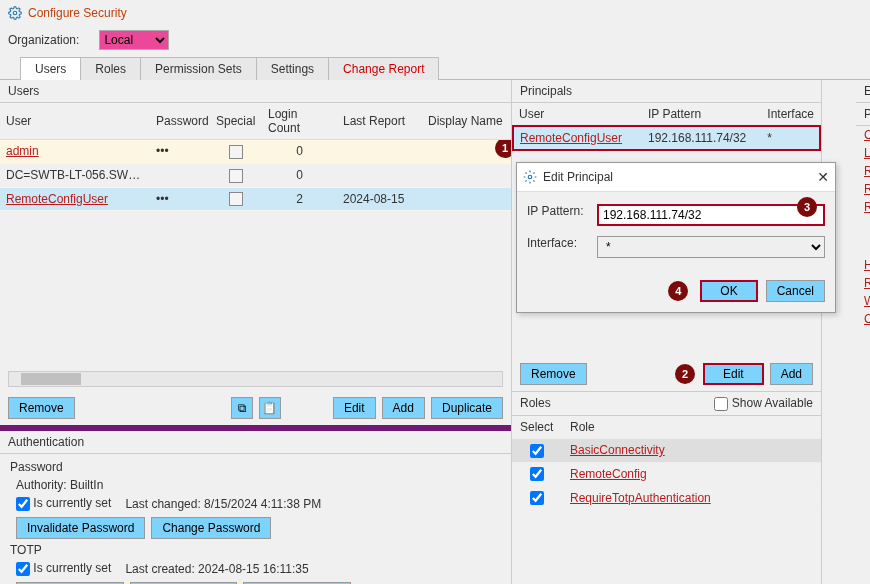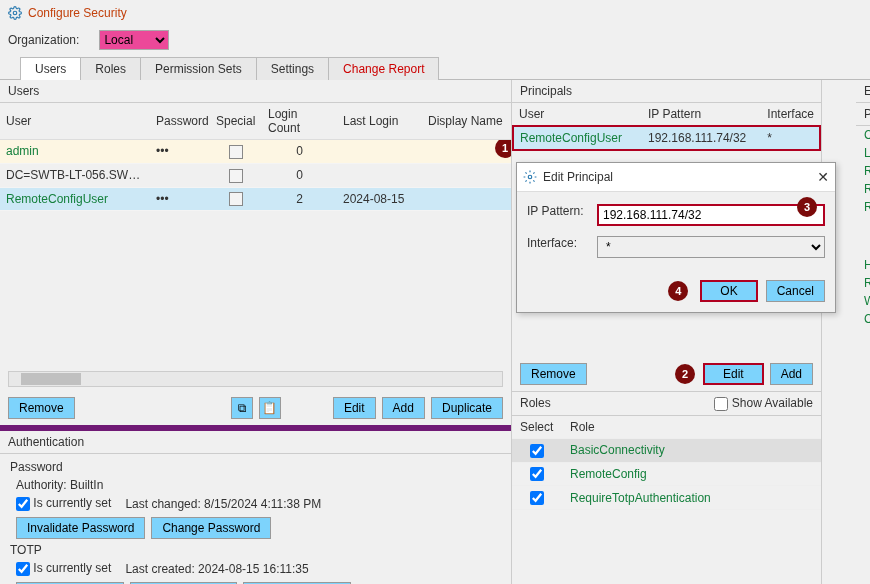--- a/index.html
+++ b/index.html
@@ -28,21 +28,21 @@
   .scrollbar { height: 16px; background: #e8e8e8; border: 1px solid #ccc; margin: 0 8px 4px; position: relative; }
   .sb-thumb { position: absolute; left: 12px; width: 60px; top: 1px; bottom: 1px; background: #c0c0c0; }
   .btn-row { display: flex; gap: 6px; padding: 6px 8px; align-items: center; }
   button { height: 22px; padding: 0 10px; border: 1px solid #999; background: #7dd3fc; cursor: pointer; }
   .spacer { flex: 1; }
   .small-ico-btn { width: 22px; padding: 0; display: inline-flex; align-items: center; justify-content: center; }
   .section-head { padding: 4px 8px; border-top: 6px solid #701a75; border-bottom: 1px solid #ccc; background: #f0f0f0; }
   .auth-body { padding: 6px 10px; }
   .indent { margin-left: 6px; margin-top: 4px; }
   input[type=checkbox] { vertical-align: middle; width: 14px; height: 14px; }
-  .link { color: #15803d; }
+  .link { color: #b91c1c; text-decoration: underline; }
   .principals-table { width: 100%; border-collapse: collapse; }
   .principals-table th, .principals-table td { text-align: left; padding: 4px 6px; font-weight: normal; }
   .red-outline { border: 2px solid #b00020; }
   .marker { width: 20px; height: 20px; border-radius: 50%; background: #7b0a0a; color: #fff; display: inline-flex; align-items: center; justify-content: center; font-size: 11px; position: absolute; font-weight: bold; }
   .prin-row { background: #cce8f6; border: 2px solid #b00020; }
   .dialog { position: absolute; top: 82px; left: 4px; width: 320px; border: 1px solid #999; background: #f0f0f0; box-shadow: 2px 2px 6px rgba(0,0,0,0.2); }
   .dialog-title { display: flex; align-items: center; padding: 6px 6px; background: #fff; border-bottom: 1px solid #ddd; gap: 6px; }
   .close-x { margin-left: auto; font-size: 14px; cursor: pointer; color: #333; }
   .dialog-body { padding: 12px 10px 6px; }
   .frow { display: flex; margin-bottom: 10px; }
@@ -94,21 +94,21 @@
           <col style="width:75px">
           <col style="width:85px">
           <col>
         </colgroup>
       <thead>
           <tr>
         <th>User</th>
         <th>Password</th>
         <th>Special</th>
         <th>Login Count</th>
-        <th>Last Login</th>
+        <th>Last Report</th>
         <th>Display Name</th>
       </tr>
         </thead>
       <tbody>
         <tr class="row-warm" style="position:relative">
           <td class="link">admin</td>
           <td>•••</td>
           <td style="text-align:center"><span class="chk-box"></span></td>
           <td style="text-align:center">0</td>
           <td></td>

